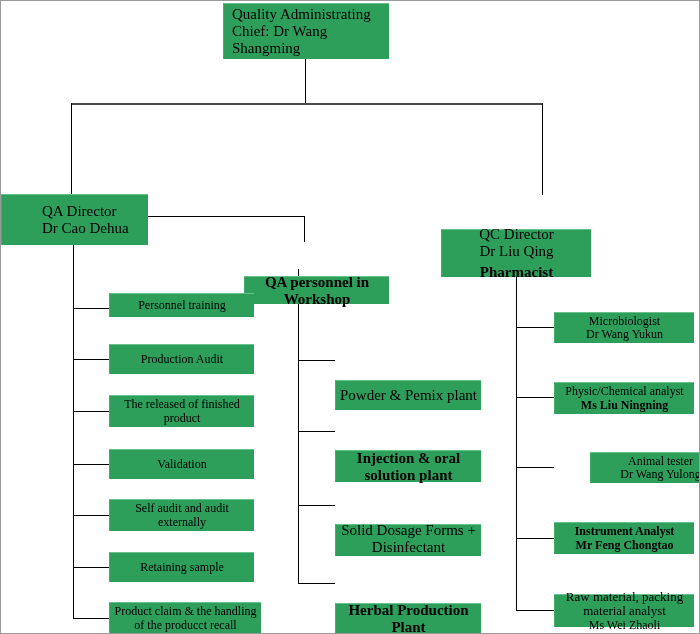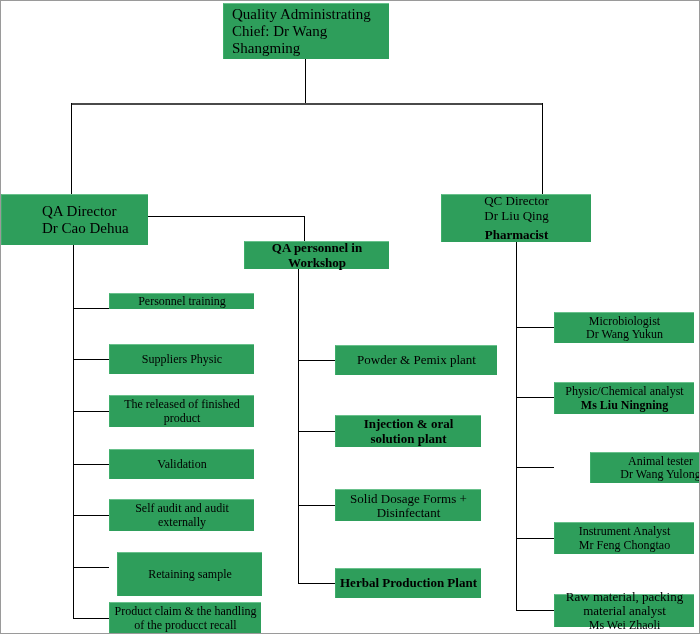--- a/index.html
+++ b/index.html
@@ -47,21 +47,21 @@
     position: absolute;
     background: #000000;
     z-index: 1;
   }
   .line.h { height: 1px; }
   .line.v { width: 1px; }
   .line.thick-h { height: 2px; background: #4a4a4a; }
 
   
   .fs15 { font-size: 15px; }
-  .fs13 { font-size: 13px; }
+  .fs13 { font-size: 15px; margin-top: 35px; }
   .fs12 { font-size: 12px; }
   .fs10 { font-size: 13px; }
   .bold { font-weight: bold; }
   .sp-top { margin-top: 5px; display: block; }
 </style>
 </head>
 <body>
 
 <div id="chart">
 
@@ -116,29 +116,29 @@
       <div class="bold sp-top">Pharmacist</div>
     </div>
   </div>
 
   <div class="node fs13 bold" style="left:243px; top:240px; width:145px; height:28px;">
     <div class="inner">
       <div>QA personnel in Workshop</div>
     </div>
   </div>
 
-  <div class="node fs12" style="left:108px; top:292px; width:145px; height:16px;">
+  <div class="node fs12" style="left:108px; top:292px; width:145px; height:24px;">
     <div class="inner">
       <div>Personnel training</div>
     </div>
   </div>
 
   <div class="node fs12" style="left:108px; top:343px; width:145px; height:30px;">
     <div class="inner">
-      <div>Suppliers Physic</div>
+      <div>Production Audit</div>
     </div>
   </div>
 
   <div class="node fs12" style="left:108px; top:394px; width:145px; height:32px;">
     <div class="inner">
       <div>The released of finished</div>
       <div>product</div>
     </div>
   </div>
 
@@ -148,34 +148,34 @@
     </div>
   </div>
 
   <div class="node fs12" style="left:108px; top:498px; width:145px; height:32px;">
     <div class="inner">
       <div>Self audit and audit</div>
       <div>externally</div>
     </div>
   </div>
 
-  <div class="node fs12" style="left:116px; top:551px; width:145px; height:44px;">
+  <div class="node fs12" style="left:108px; top:551px; width:145px; height:30px;">
     <div class="inner">
       <div>Retaining sample</div>
     </div>
   </div>
 
   <div class="node fs12" style="left:108px; top:601px; width:152px; height:32px;justify-content:flex-end;">
     <div class="inner">
       <div>Product claim &amp; the handling</div>
       <div>of the producct recall</div>
     </div>
   </div>
 
-  <div class="node fs13" style="left:334px; top:344px; width:162px; height:30px;">
+  <div class="node fs13" style="left:334px; top:344px; width:146px; height:30px;">
     <div class="inner">
       <div>Powder &amp; Pemix plant</div>
     </div>
   </div>
 
   <div class="node fs13" style="left:334px; top:414px; width:146px; height:32px;font-weight:bold;">
     <div class="inner">
       <div>Injection &amp; oral</div>
       <div>solution plant</div>
     </div>
@@ -208,21 +208,21 @@
     </div>
   </div>
 
   <div class="node fs12" style="left:553px; top:451px; width:140px; height:31px;margin-left:36px;">
     <div class="inner">
       <div>Animal tester</div>
       <div>Dr Wang Yulong</div>
     </div>
   </div>
 
-  <div class="node fs12" style="left:553px; top:521px; width:140px; height:32px;">
+  <div class="node fs12" style="left:553px; top:521px; width:140px; height:32px;font-weight:bold;">
     <div class="inner">
       <div>Instrument Analyst</div>
       <div>Mr Feng Chongtao</div>
     </div>
   </div>
 
   <div class="node fs12" style="left:553px; top:593px; width:140px; height:33px;">
     <div class="inner">
       <div class="fs10">Raw material, packing material analyst</div>
       <div>Ms Wei Zhaoli</div>

